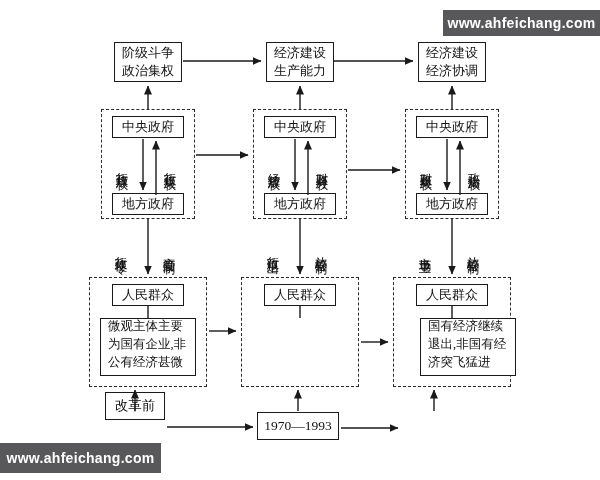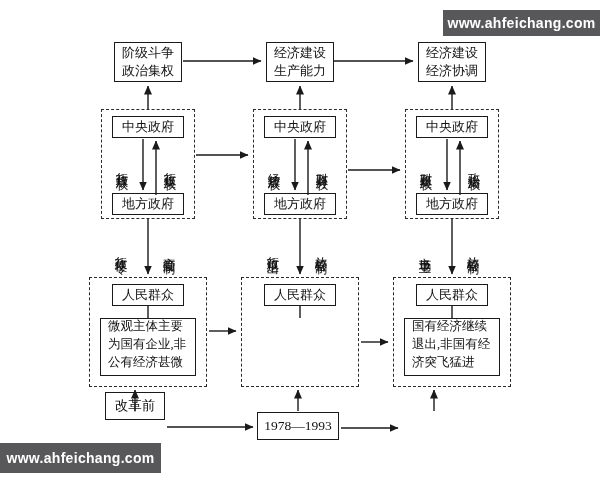--- a/index.html
+++ b/index.html
@@ -102,33 +102,33 @@
 生产能力</div>
   <div class="dashedbox" style="left:253px;top:109px;width:94px;height:110px"></div>
   <div class="box" style="left:264px;top:116px;width:72px;height:22px">中央政府</div>
   <div class="vlabel" style="left:266px;top:138px;width:16px;height:56px">经济放权</div>
   <div class="vlabel" style="left:314px;top:138px;width:16px;height:56px">财政分权</div>
   <div class="box" style="left:264px;top:193px;width:72px;height:22px">地方政府</div>
   <div class="vlabel" style="left:265px;top:222px;width:16px;height:56px">行政退出</div>
   <div class="vlabel" style="left:313px;top:222px;width:16px;height:56px">放松管制</div>
   <div class="dashedbox" style="left:241px;top:277px;width:118px;height:110px"></div>
   <div class="box" style="left:264px;top:284px;width:72px;height:22px">人民群众</div>
-  <div class="box timebox" style="left:257px;top:412px;width:82px;height:28px">1978—1993</div>
+  <div class="box timebox" style="left:257px;top:412px;width:82px;height:28px">1970—1993</div>
 
   <div class="box" style="left:418px;top:42px;width:68px;height:40px">经济建设
 经济协调</div>
   <div class="dashedbox" style="left:405px;top:109px;width:94px;height:110px"></div>
   <div class="box" style="left:416px;top:116px;width:72px;height:22px">中央政府</div>
   <div class="vlabel" style="left:418px;top:138px;width:16px;height:56px">财政集权</div>
   <div class="vlabel" style="left:466px;top:138px;width:16px;height:56px">政治集权</div>
   <div class="box" style="left:416px;top:193px;width:72px;height:22px">地方政府</div>
   <div class="vlabel" style="left:417px;top:222px;width:16px;height:56px">市场主导</div>
   <div class="vlabel" style="left:465px;top:222px;width:16px;height:56px">放松管制</div>
   <div class="dashedbox" style="left:393px;top:277px;width:118px;height:110px"></div>
   <div class="box" style="left:416px;top:284px;width:72px;height:22px">人民群众</div>
-  <div class="box desc" style="left:404px;top:318px;width:96px;height:58px">国有经济继续
+  <div class="box desc" style="left:420px;top:318px;width:96px;height:58px">国有经济继续
 退出,非国有经
 济突飞猛进</div>
 
   <div class="wm" style="left:443px;top:10px;width:157px;height:26px">www.ahfeichang.com</div>
   <div class="wm" style="left:0px;top:443px;width:161px;height:30px">www.ahfeichang.com</div>
 
 </div>
 
 </body></html>

